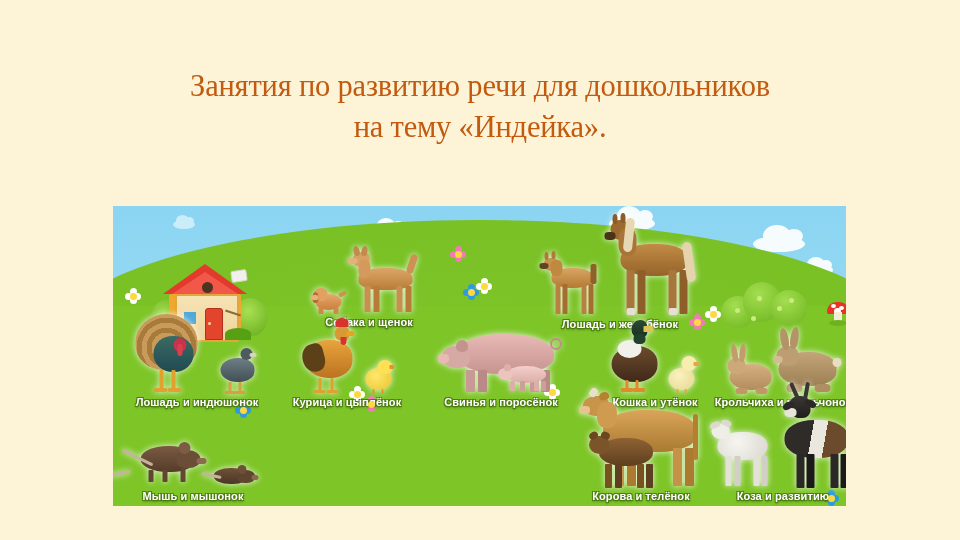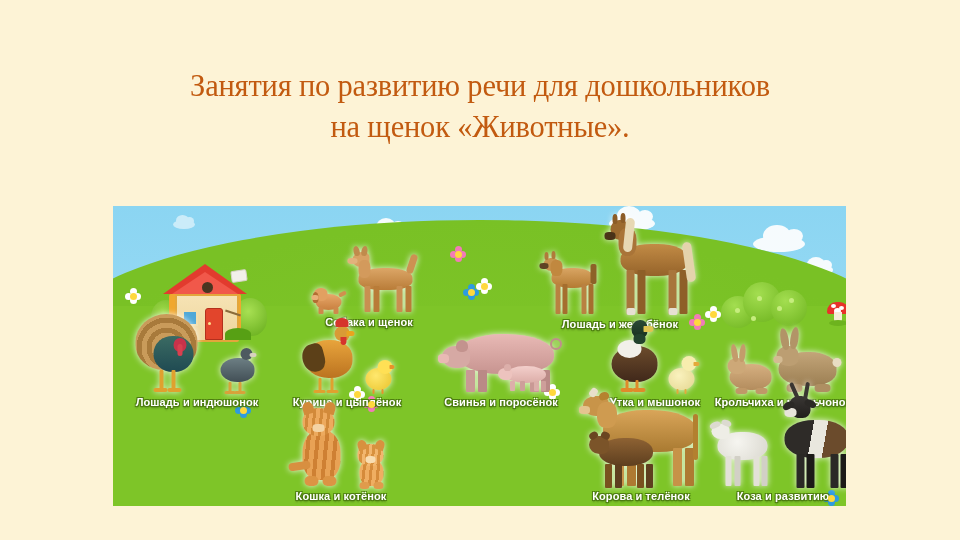--- a/index.html
+++ b/index.html
@@ -166,21 +166,21 @@
   .an .head{position:absolute;border-radius:50%;}
   .an .leg{position:absolute;border-radius:1px;}
   .an .tail{position:absolute;border-radius:2px;}
   .an .ear{position:absolute;border-radius:50% 50% 40% 40%;}
   .an .snout{position:absolute;border-radius:40%;}
 </style>
 </head>
 <body>
 
 <div class="slide-title">Занятия по развитию речи для дошкольников
-на щенок «Животные».</div>
+на тему «Индейка».</div>
 
 <div class="poster">
 
   <div class="sky"></div>
 
   <div class="cloud c6"></div>
   <div class="cloud c5"></div>
   <div class="cloud c1"></div>
   <div class="cloud c2"></div>
   <div class="cloud c3"></div>
@@ -460,21 +460,21 @@
         <div class="leg" style="left:21px;top:68px;width:13px;height:4px;background:#E08A2A;border-radius:2px;"></div>
       </div>
       <div class="an" style="width:30px;height:40px;">
         <div class="torso" style="left:0px;top:14px;width:26px;height:22px;background:radial-gradient(circle at 40% 35%,#FAF2BE,#E4D690);border-radius:50%;"></div>
         <div class="head" style="left:13px;top:2px;width:15px;height:15px;background:#F7EDAE;border-radius:50%;"></div>
         <div class="snout" style="left:25px;top:8px;width:6px;height:4px;background:#E3A93A;border-radius:1px 3px 3px 1px;"></div>
         <div class="leg" style="left:8px;top:35px;width:2px;height:5px;background:#E3A93A;"></div>
         <div class="leg" style="left:16px;top:35px;width:2px;height:5px;background:#E3A93A;"></div>
       </div>
     </div>
-    <div class="caption" style="bottom:0;">Утка и мышонок</div>
+    <div class="caption" style="bottom:0;">Кошка и утёнок</div>
   </div>
 
   <div class="group" style="left:600px;top:116px;width:140px;height:86px;">
     <div class="art">
       <div class="an" style="width:46px;height:48px;">
         <div class="torso" style="left:2px;top:18px;width:42px;height:26px;background:linear-gradient(#D6B081,#B38C5D);border-radius:50% 45% 45% 50%;"></div>
         <div class="head" style="left:0px;top:12px;width:18px;height:16px;background:#CDA878;border-radius:55% 45% 40% 55%;"></div>
         <div class="ear" style="left:4px;top:-2px;width:6px;height:18px;background:#C39C6B;transform:rotate(-10deg);"></div>
         <div class="ear" style="left:12px;top:-2px;width:6px;height:18px;background:#C39C6B;transform:rotate(6deg);"></div>
         <div class="leg" style="left:8px;top:42px;width:12px;height:6px;background:#C09868;border-radius:3px;"></div>
@@ -487,45 +487,44 @@
         <div class="ear" style="left:14px;top:-5px;width:8px;height:22px;background:#B29467;transform:rotate(8deg);"></div>
         <div class="snout" style="left:-3px;top:24px;width:9px;height:7px;background:#D4BB93;"></div>
         <div class="leg" style="left:10px;top:52px;width:16px;height:8px;background:#AE8F62;border-radius:4px;"></div>
         <div class="leg" style="left:38px;top:52px;width:16px;height:8px;background:#AE8F62;border-radius:4px;"></div>
         <div class="tail" style="left:56px;top:26px;width:9px;height:9px;background:#E8DCC3;border-radius:50%;"></div>
       </div>
     </div>
     <div class="caption" style="bottom:0;">Крольчиха и крольчонок</div>
   </div>
 
-
-  <div class="group" style="left:158px;top:190px;width:140px;height:106px;">
-    <div class="art">
-      <div class="an" style="width:58px;height:84px;">
-        <div class="torso" style="left:10px;top:26px;width:38px;height:50px;background:repeating-linear-gradient(96deg,#E8A255 0 5px,#CE8033 5px 9px);border-radius:44% 44% 40% 40%;"></div>
-        <div class="head" style="left:10px;top:4px;width:32px;height:28px;background:repeating-linear-gradient(96deg,#EDAA5E 0 4px,#D28A3A 4px 7px);border-radius:48%;"></div>
-        <div class="ear" style="left:10px;top:-2px;width:11px;height:12px;background:#D28A3A;border-radius:50% 50% 0 0;transform:rotate(-16deg);"></div>
-        <div class="ear" style="left:32px;top:-2px;width:11px;height:12px;background:#D28A3A;border-radius:50% 50% 0 0;transform:rotate(16deg);"></div>
-        <div class="snout" style="left:20px;top:20px;width:12px;height:8px;background:#F4D4A4;"></div>
-        <div class="leg" style="left:12px;top:72px;width:14px;height:10px;background:#DC9444;border-radius:5px;"></div>
-        <div class="leg" style="left:30px;top:72px;width:14px;height:10px;background:#DC9444;border-radius:5px;"></div>
-        <div class="tail" style="left:-4px;top:58px;width:22px;height:8px;background:#D88F40;border-radius:5px;transform:rotate(-8deg);"></div>
-      </div>
-      <div class="an" style="width:36px;height:44px;">
-        <div class="torso" style="left:6px;top:16px;width:24px;height:26px;background:repeating-linear-gradient(96deg,#EFAE62 0 4px,#D58B3B 4px 7px);border-radius:44%;"></div>
-        <div class="head" style="left:4px;top:0px;width:26px;height:22px;background:repeating-linear-gradient(96deg,#F2B66E 0 3px,#D8913F 3px 6px);border-radius:48%;"></div>
-        <div class="ear" style="left:4px;top:-4px;width:9px;height:10px;background:#D8913F;border-radius:50% 50% 0 0;transform:rotate(-18deg);"></div>
-        <div class="ear" style="left:22px;top:-4px;width:9px;height:10px;background:#D8913F;border-radius:50% 50% 0 0;transform:rotate(18deg);"></div>
-        <div class="snout" style="left:12px;top:12px;width:10px;height:7px;background:#F8DDB2;"></div>
-        <div class="leg" style="left:6px;top:38px;width:10px;height:7px;background:#E09B4C;border-radius:4px;"></div>
-        <div class="leg" style="left:20px;top:38px;width:10px;height:7px;background:#E09B4C;border-radius:4px;"></div>
-      </div>
-    </div>
-    <div class="caption" style="bottom:0;">Кошка и котёнок</div>
-  </div>
+  <div class="group" style="left:10px;top:208px;width:140px;height:88px;">
+    <div class="art">
+      <div class="an" style="width:78px;height:50px;">
+        <div class="torso" style="left:12px;top:8px;width:54px;height:26px;background:linear-gradient(#7A5A42,#553C29);border-radius:50% 45% 42% 50%;"></div>
+        <div class="head" style="left:48px;top:12px;width:24px;height:18px;background:#6B4E38;border-radius:40% 55% 50% 40%;"></div>
+        <div class="ear" style="left:50px;top:4px;width:12px;height:12px;background:#7C5C44;border-radius:50%;"></div>
+        <div class="snout" style="left:68px;top:20px;width:10px;height:6px;background:#8C6A4F;border-radius:3px;"></div>
+        <div class="leg" style="left:20px;top:32px;width:5px;height:12px;background:#624631;"></div>
+        <div class="leg" style="left:34px;top:32px;width:5px;height:12px;background:#624631;"></div>
+        <div class="leg" style="left:52px;top:30px;width:5px;height:14px;background:#624631;"></div>
+        <div class="tail" style="left:-8px;top:18px;width:34px;height:3px;background:#C4B49C;border-radius:2px;transform:rotate(26deg);"></div>
+        <div class="tail" style="left:-18px;top:34px;width:20px;height:3px;background:#C4B49C;border-radius:2px;transform:rotate(-12deg);"></div>
+      </div>
+      <div class="an" style="width:48px;height:28px;">
+        <div class="torso" style="left:4px;top:8px;width:34px;height:16px;background:linear-gradient(#6F5138,#4C3626);border-radius:50% 45% 42% 50%;"></div>
+        <div class="head" style="left:28px;top:10px;width:18px;height:13px;background:#5F442F;border-radius:40% 55% 50% 40%;"></div>
+        <div class="ear" style="left:28px;top:5px;width:9px;height:9px;background:#6E5038;border-radius:50%;"></div>
+        <div class="snout" style="left:42px;top:15px;width:7px;height:5px;background:#8A6A4E;border-radius:3px;"></div>
+        <div class="tail" style="left:-8px;top:14px;width:20px;height:3px;background:#C4B49C;border-radius:2px;transform:rotate(12deg);"></div>
+      </div>
+    </div>
+    <div class="caption" style="bottom:0;">Мышь и мышонок</div>
+  </div>
+
 
 
   <div class="group" style="left:450px;top:178px;width:156px;height:118px;">
     <div class="art">
       <div class="an" style="width:120px;height:98px;">
         <div class="torso" style="left:22px;top:20px;width:94px;height:42px;background:linear-gradient(#D9A559,#A97A31);border-radius:44% 48% 40% 44%;"></div>
         <div class="head" style="left:2px;top:6px;width:26px;height:20px;background:#C89449;border-radius:55% 40% 35% 58%;"></div>
         <div class="ear" style="left:18px;top:2px;width:10px;height:8px;background:#B5832F;transform:rotate(-16deg);"></div>
         <div class="ear" style="left:8px;top:-1px;width:9px;height:7px;background:#E8E0CB;transform:rotate(-50deg);border-radius:3px;"></div>
         <div class="snout" style="left:-2px;top:16px;width:11px;height:8px;background:#E5C490;"></div>

